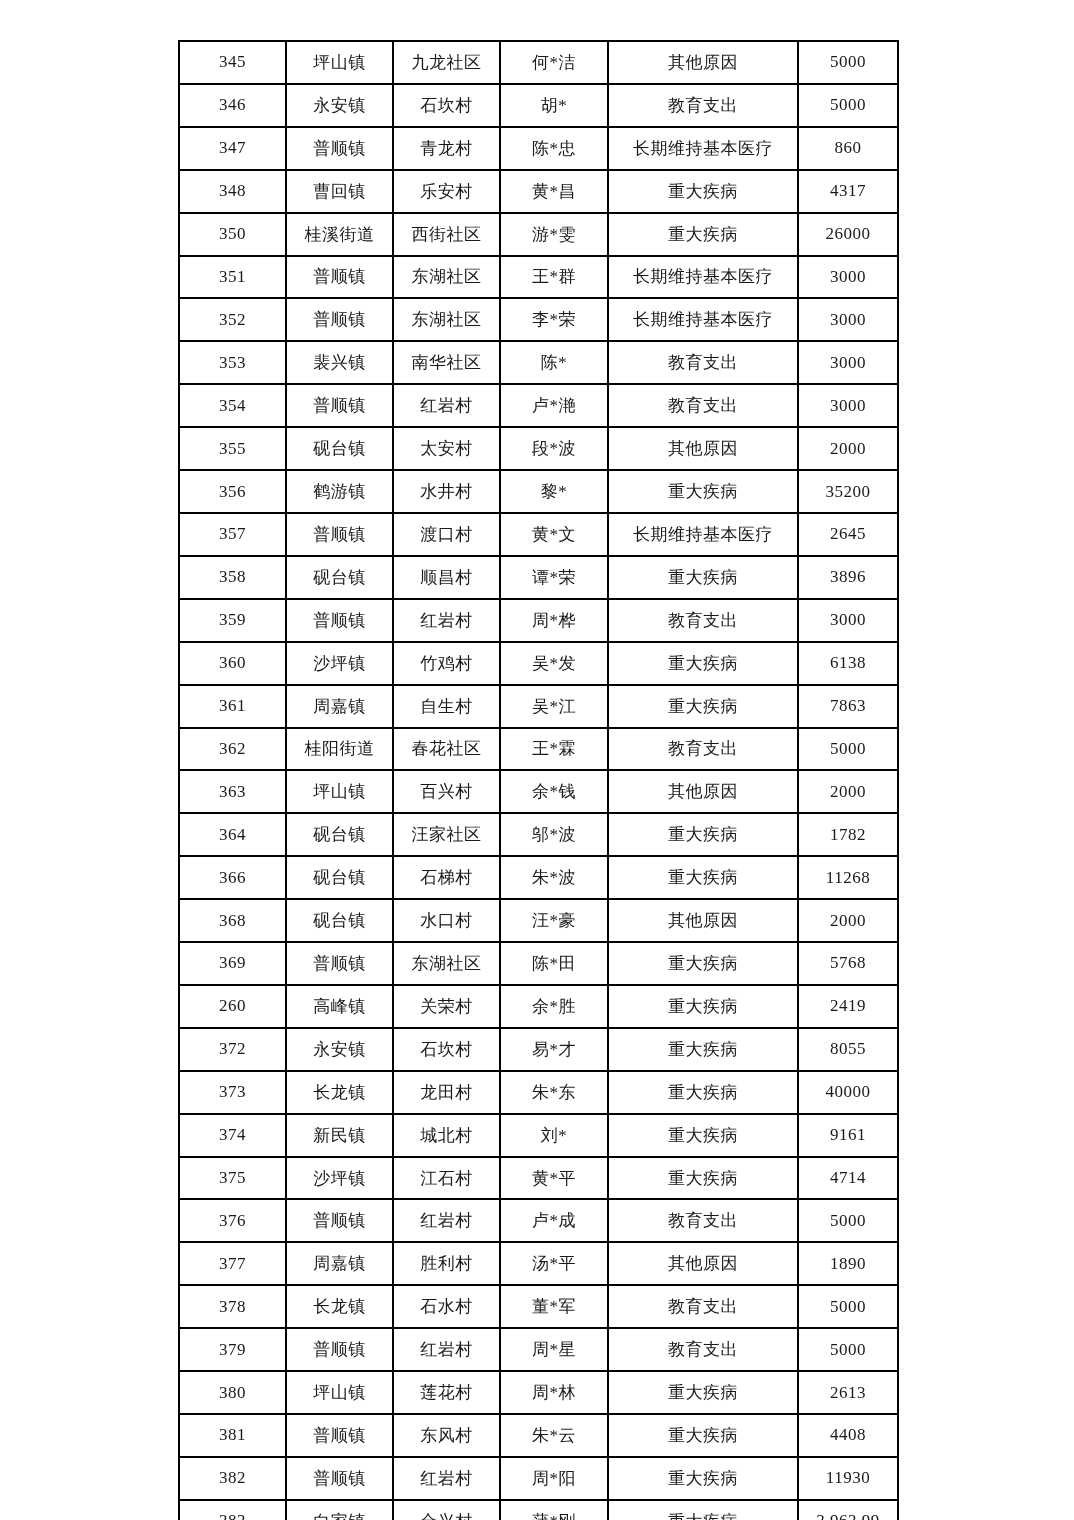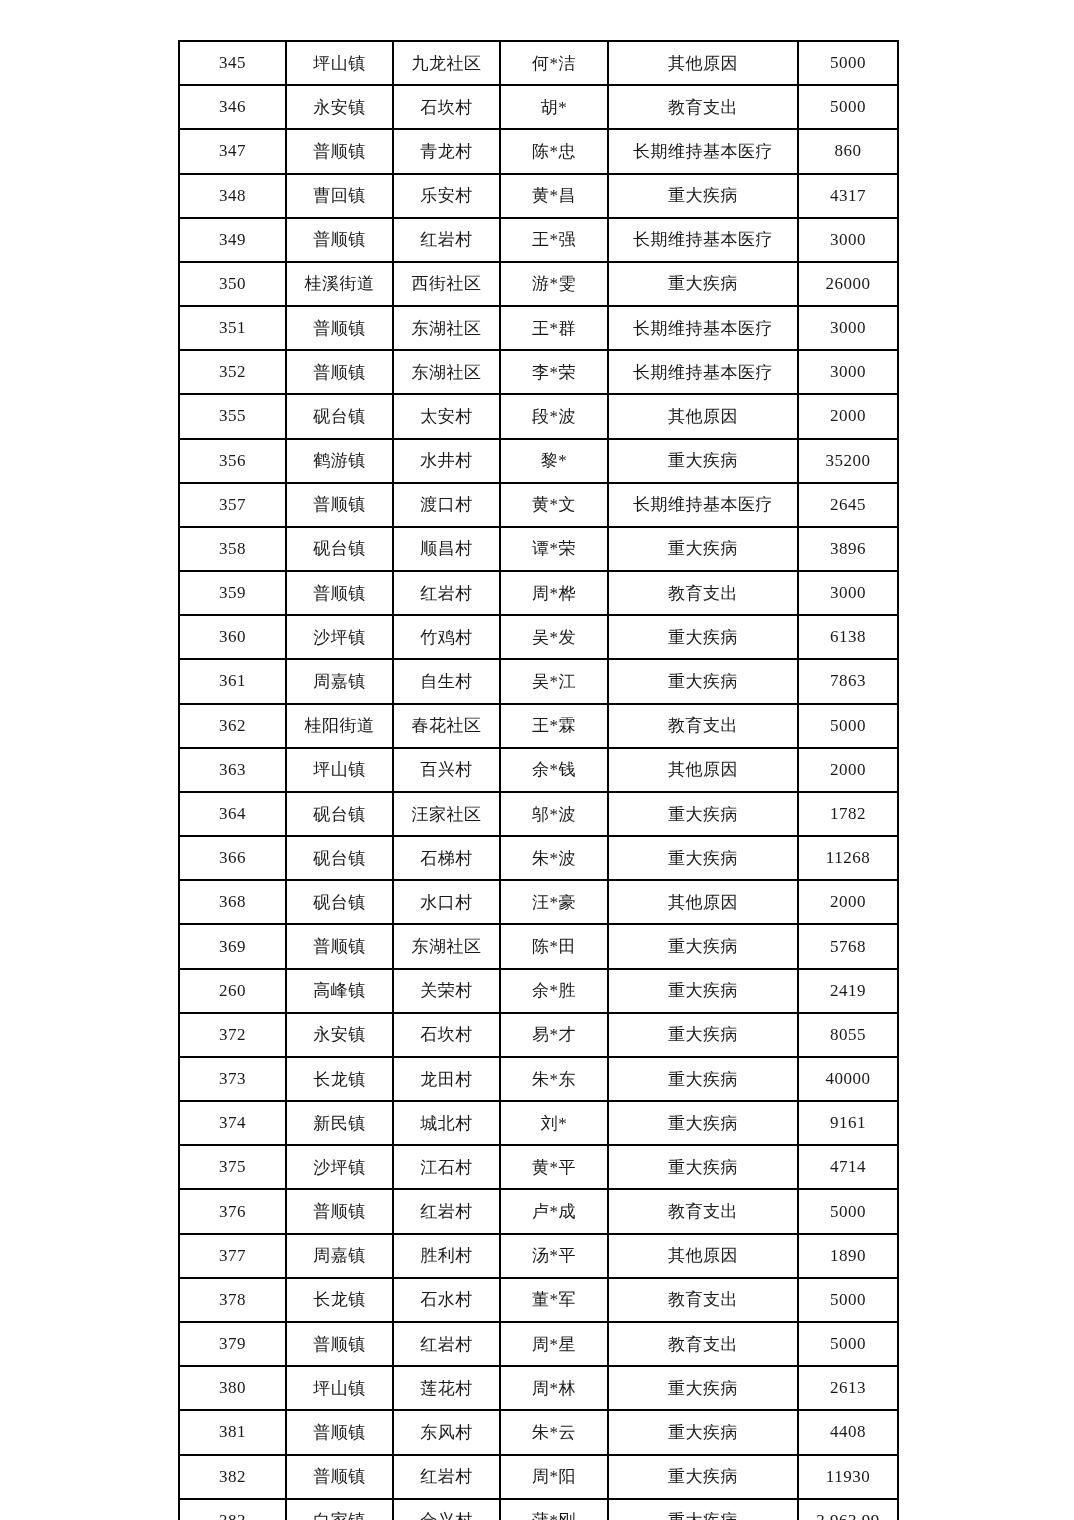--- a/index.html
+++ b/index.html
@@ -82,28 +82,20 @@
         </tr>
         <tr>
           <td>348</td>
           <td>曹回镇</td>
           <td>乐安村</td>
           <td>黄*昌</td>
           <td>重大疾病</td>
           <td>4317</td>
         </tr>
         <tr>
-          <td>349</td>
-          <td>普顺镇</td>
-          <td>红岩村</td>
-          <td>王*强</td>
-          <td>长期维持基本医疗</td>
-          <td>3000</td>
-        </tr>
-        <tr>
           <td>350</td>
           <td>桂溪街道</td>
           <td>西街社区</td>
           <td>游*雯</td>
           <td>重大疾病</td>
           <td>26000</td>
         </tr>
         <tr>
           <td>351</td>
           <td>普顺镇</td>
@@ -111,20 +103,36 @@
           <td>王*群</td>
           <td>长期维持基本医疗</td>
           <td>3000</td>
         </tr>
         <tr>
           <td>352</td>
           <td>普顺镇</td>
           <td>东湖社区</td>
           <td>李*荣</td>
           <td>长期维持基本医疗</td>
+          <td>3000</td>
+        </tr>
+        <tr>
+          <td>353</td>
+          <td>裴兴镇</td>
+          <td>南华社区</td>
+          <td>陈*</td>
+          <td>教育支出</td>
+          <td>3000</td>
+        </tr>
+        <tr>
+          <td>354</td>
+          <td>普顺镇</td>
+          <td>红岩村</td>
+          <td>卢*滟</td>
+          <td>教育支出</td>
           <td>3000</td>
         </tr>
         <tr>
           <td>355</td>
           <td>砚台镇</td>
           <td>太安村</td>
           <td>段*波</td>
           <td>其他原因</td>
           <td>2000</td>
         </tr>

